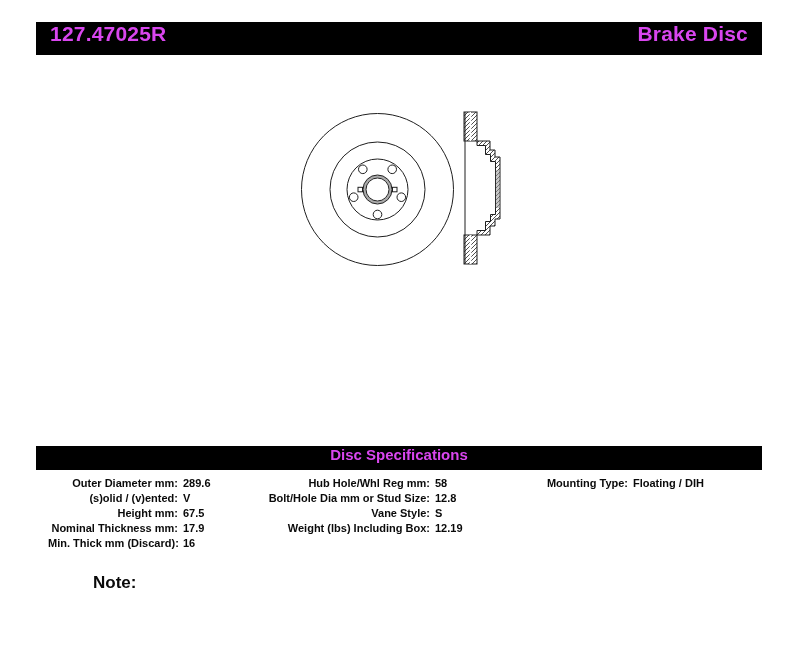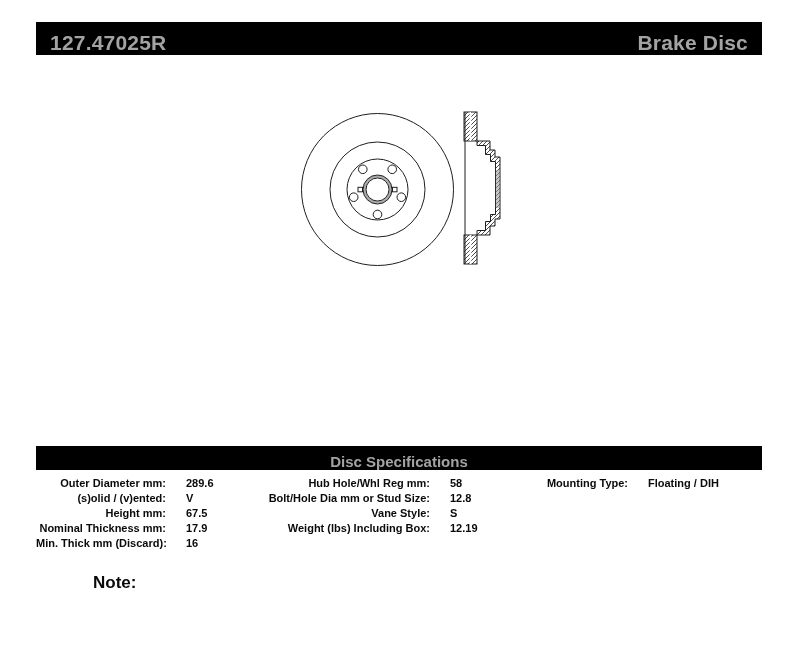--- a/index.html
+++ b/index.html
@@ -1,33 +1,33 @@
 <!DOCTYPE html>
 <html><head>
 <meta charset="utf-8">
 <style>
   html,body{margin:0;padding:0;}
   body{
     width:800px;height:655px;background:#ffffff;position:relative;
     font-family:"Liberation Sans",sans-serif;overflow:hidden;
   }
   .bar{
-    position:absolute;left:36px;width:726px;background:#000;color:#a3a3a3;
-    display:flex;align-items:flex-end;box-sizing:border-box;gap:44px;
+    position:absolute;left:36px;width:726px;background:#000;color:#d946ef;
+    display:flex;align-items:flex-start;box-sizing:border-box;gap:44px;
   }
   .bar.header{top:22px;height:33px;justify-content:space-between;padding:0 14px;
     font-size:21px;font-weight:bold;letter-spacing:.2px;}
   .bar.specbar{top:446px;height:24px;justify-content:center;
     font-size:15px;font-weight:bold;}
   .drawing{position:absolute;left:285px;top:85px;width:235px;height:200px;}
   .col{position:absolute;top:476px;font-size:11px;font-weight:bold;color:#0a0a0a;}
   .col .row{display:flex;height:15px;line-height:15px;white-space:nowrap;}
   .col .lbl{text-align:right;}
-  .col .val{margin-left:20px;}
-  .col.left{left:36px;}   .col.left .lbl{width:130px;}
+  .col .val{margin-left:5px;}
+  .col.left{left:36px;}   .col.left .lbl{width:130px;margin-left:12px;}
   .col.mid{left:140px;}   .col.mid .lbl{width:290px;}
   .col.right{left:376px;} .col.right .lbl{width:252px;}
   .note{position:absolute;left:93px;top:573px;font-size:17px;font-weight:bold;color:#0a0a0a;}
 </style>
 </head>
 <body>
 
 <div class="bar header">
   <span>127.47025R</span>
   <span>Brake Disc</span>

